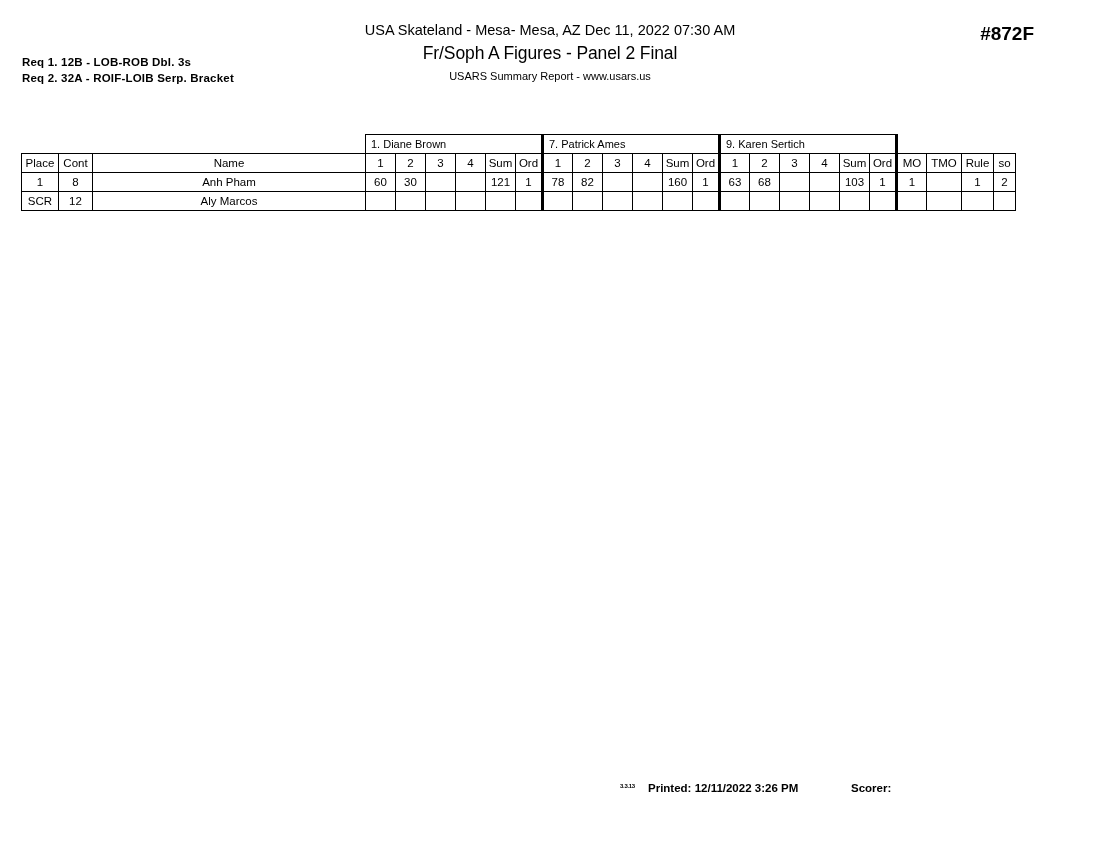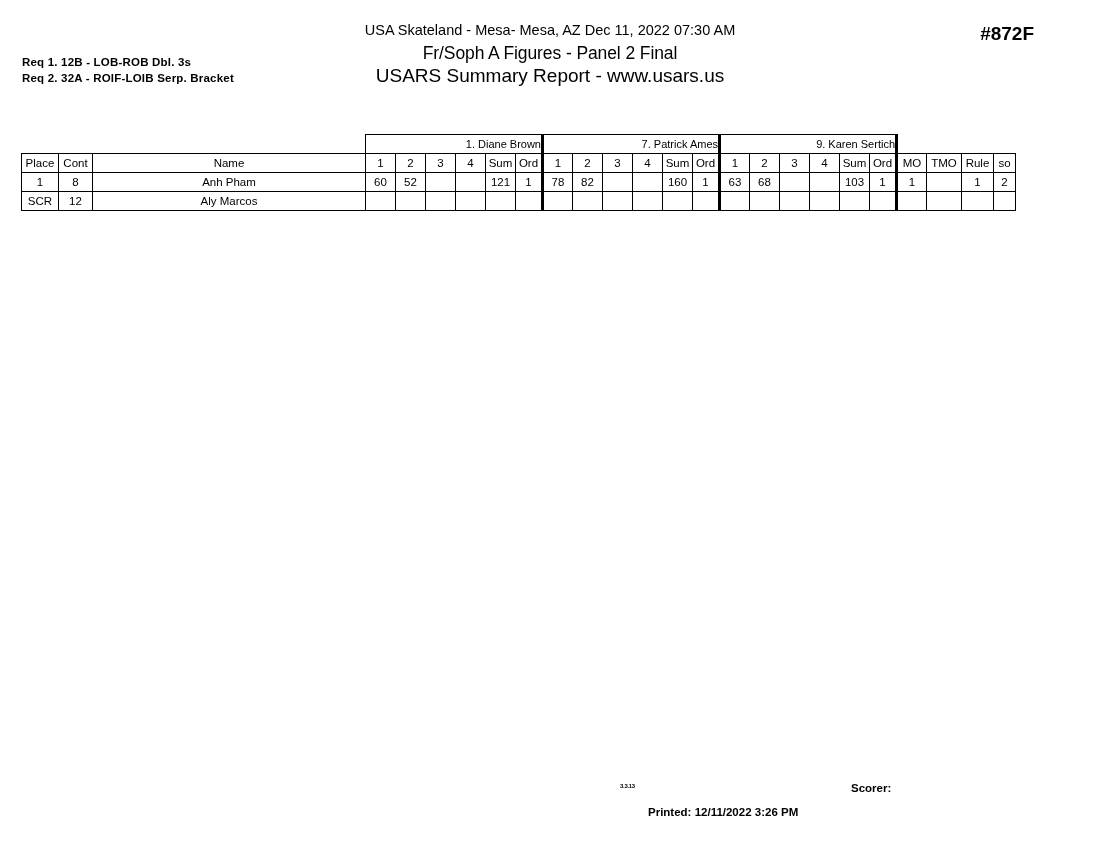--- a/index.html
+++ b/index.html
@@ -46,21 +46,21 @@
     font-weight: normal;
     line-height: 21px;
   }
   .title-line3 {
     font-size: 17.5px;
     font-weight: normal;
     line-height: 24px;
     letter-spacing: -0.1px;
   }
   .title-line4 {
-    font-size: 19px;
+    font-size: 11px;
     font-weight: normal;
     line-height: 22px;
   }
   .event-code {
     position: absolute;
     right: 66px;
     top: 23px;
     font-size: 19px;
     font-weight: bold;
     margin-left: 27px;
@@ -87,21 +87,21 @@
     box-sizing: border-box;
   }
   
   tr.judge-row td {
     border: none;
     height: 19px;
   }
   tr.judge-row td.judge-cell {
     border: 1px solid #000;
     border-bottom: none;
-    text-align: right;
+    text-align: left;
     padding-left: 5px;
     font-size: 11px;
   }
   tr.judge-row td.blank-cell {
     border: none;
   }
 
   td.hdr {
     font-size: 11.5px;
   }
@@ -142,21 +142,20 @@
     left: 620px;
     top: 3px;
     font-size: 6px;
     font-weight: bold;
     letter-spacing: -0.3px;
   }
   .footer .printed {
     position: absolute;
     left: 648px;
     top: 2px;
-    margin-top: 24px;
   }
   .footer .scorer {
     position: absolute;
     left: 851px;
     top: 2px;
   }
 </style>
 </head>
 <body>
 
@@ -243,21 +242,21 @@
       <td class="hdr">Rule</td>
       <td class="hdr">so</td>
     </tr>
 
     <tr>
       <td class="bold">1</td>
       <td class="bold">8</td>
       <td class="left bold">Anh Pham</td>
 
       <td class="num">60</td>
-      <td class="num">52</td>
+      <td class="num">30</td>
       <td class="num"></td>
       <td class="num"></td>
       <td class="sum">121</td>
       <td class="ord thickright">1</td>
 
       <td class="num">78</td>
       <td class="num">82</td>
       <td class="num"></td>
       <td class="num"></td>
       <td class="sum">160</td>

